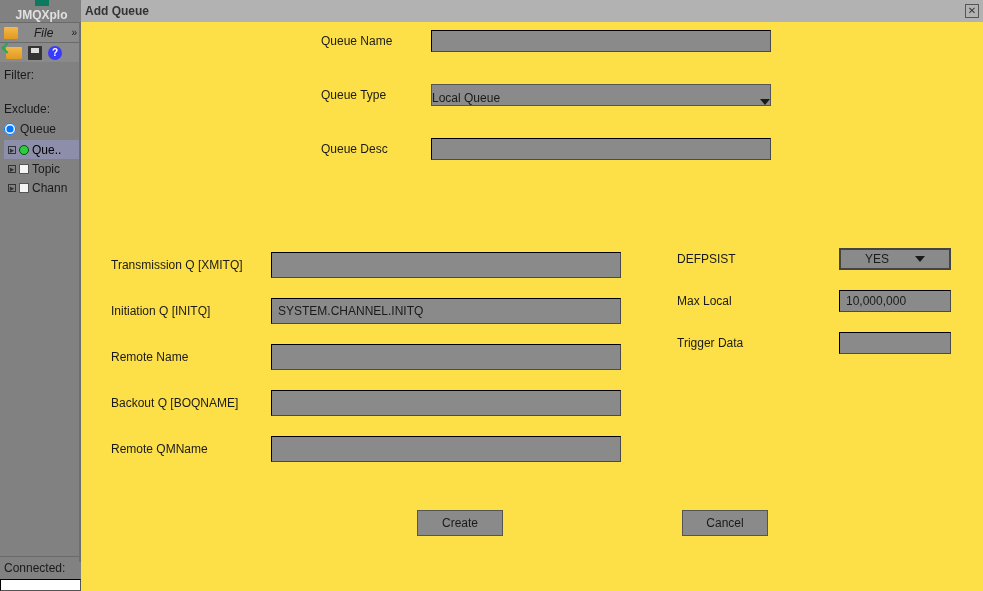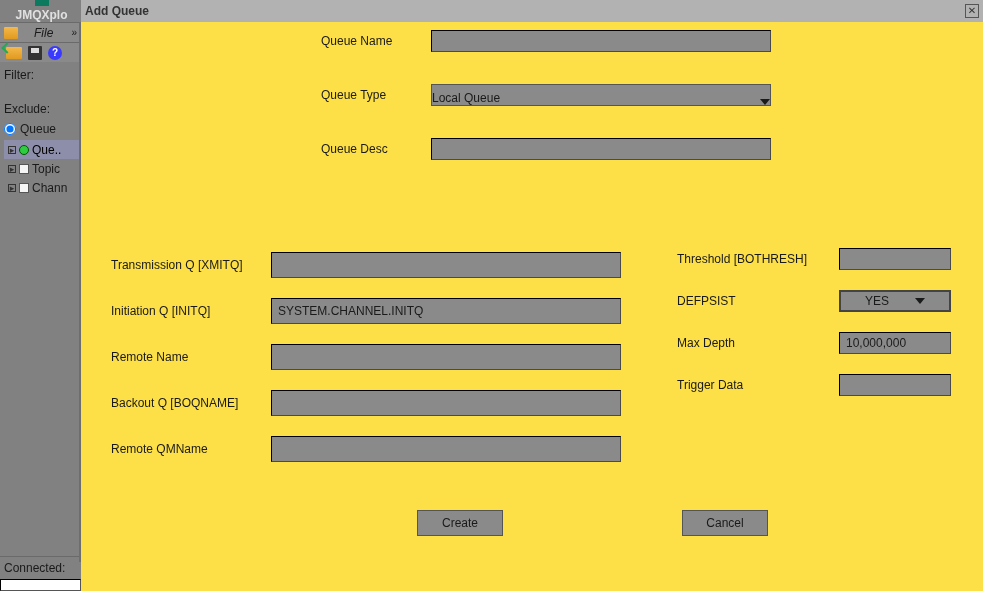--- a/index.html
+++ b/index.html
@@ -159,32 +159,28 @@
       <input class="fl-input" value="" style="">
     </div>
     <div class="fl-row">
       <span class="fl-lbl">Remote QMName</span>
       <input class="fl-input" value="" style="">
     </div>
   </div>
 
   <div class="form-right">
     <div class="fr-row">
-      <span class="fr-lbl">Threshold [BOTHRESH]</span>
-      <input class="fr-input" value="" style="">
-    </div>
-    <div class="fr-row">
       <span class="fr-lbl">DEFPSIST</span>
       <div class="fr-select">
         <span>YES</span>
         <span class="sel-arrow"></span>
       </div>
     </div>
     <div class="fr-row">
-      <span class="fr-lbl">Max Depth</span>
+      <span class="fr-lbl">Max Local</span>
       <input class="fr-input" value="10,000,000" style="">
     </div>
     <div class="fr-row">
       <span class="fr-lbl">Trigger Data</span>
       <input class="fr-input" value="" style="">
     </div>
   </div>
 
   <div class="btn-row">
     <div class="btn btn-create">

